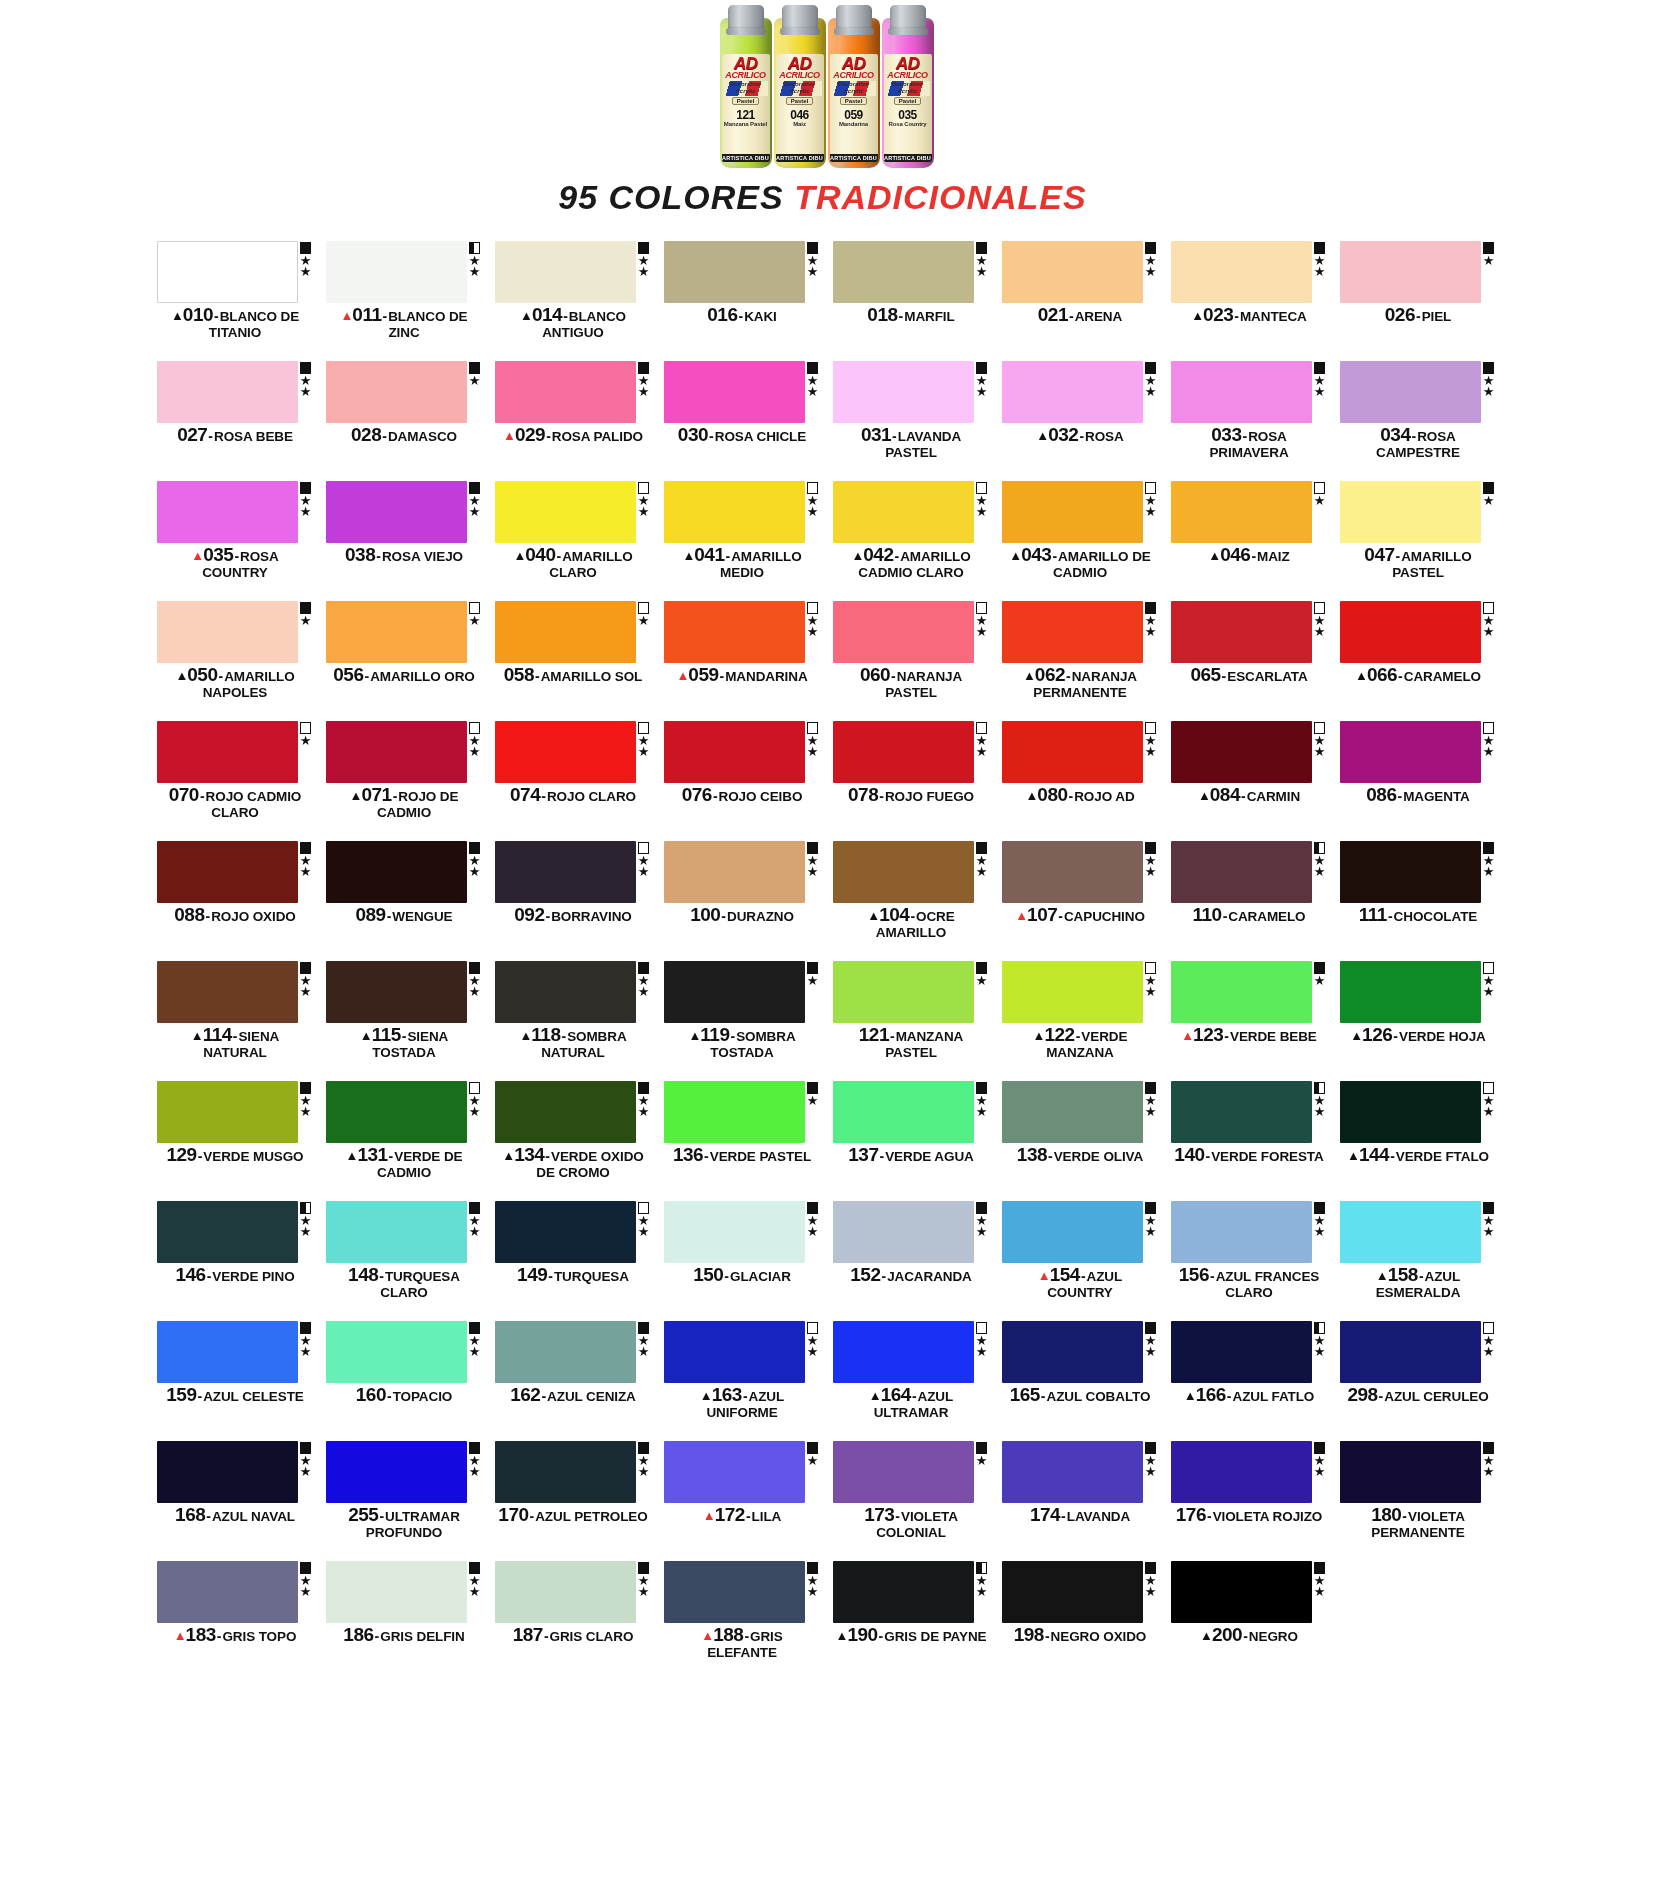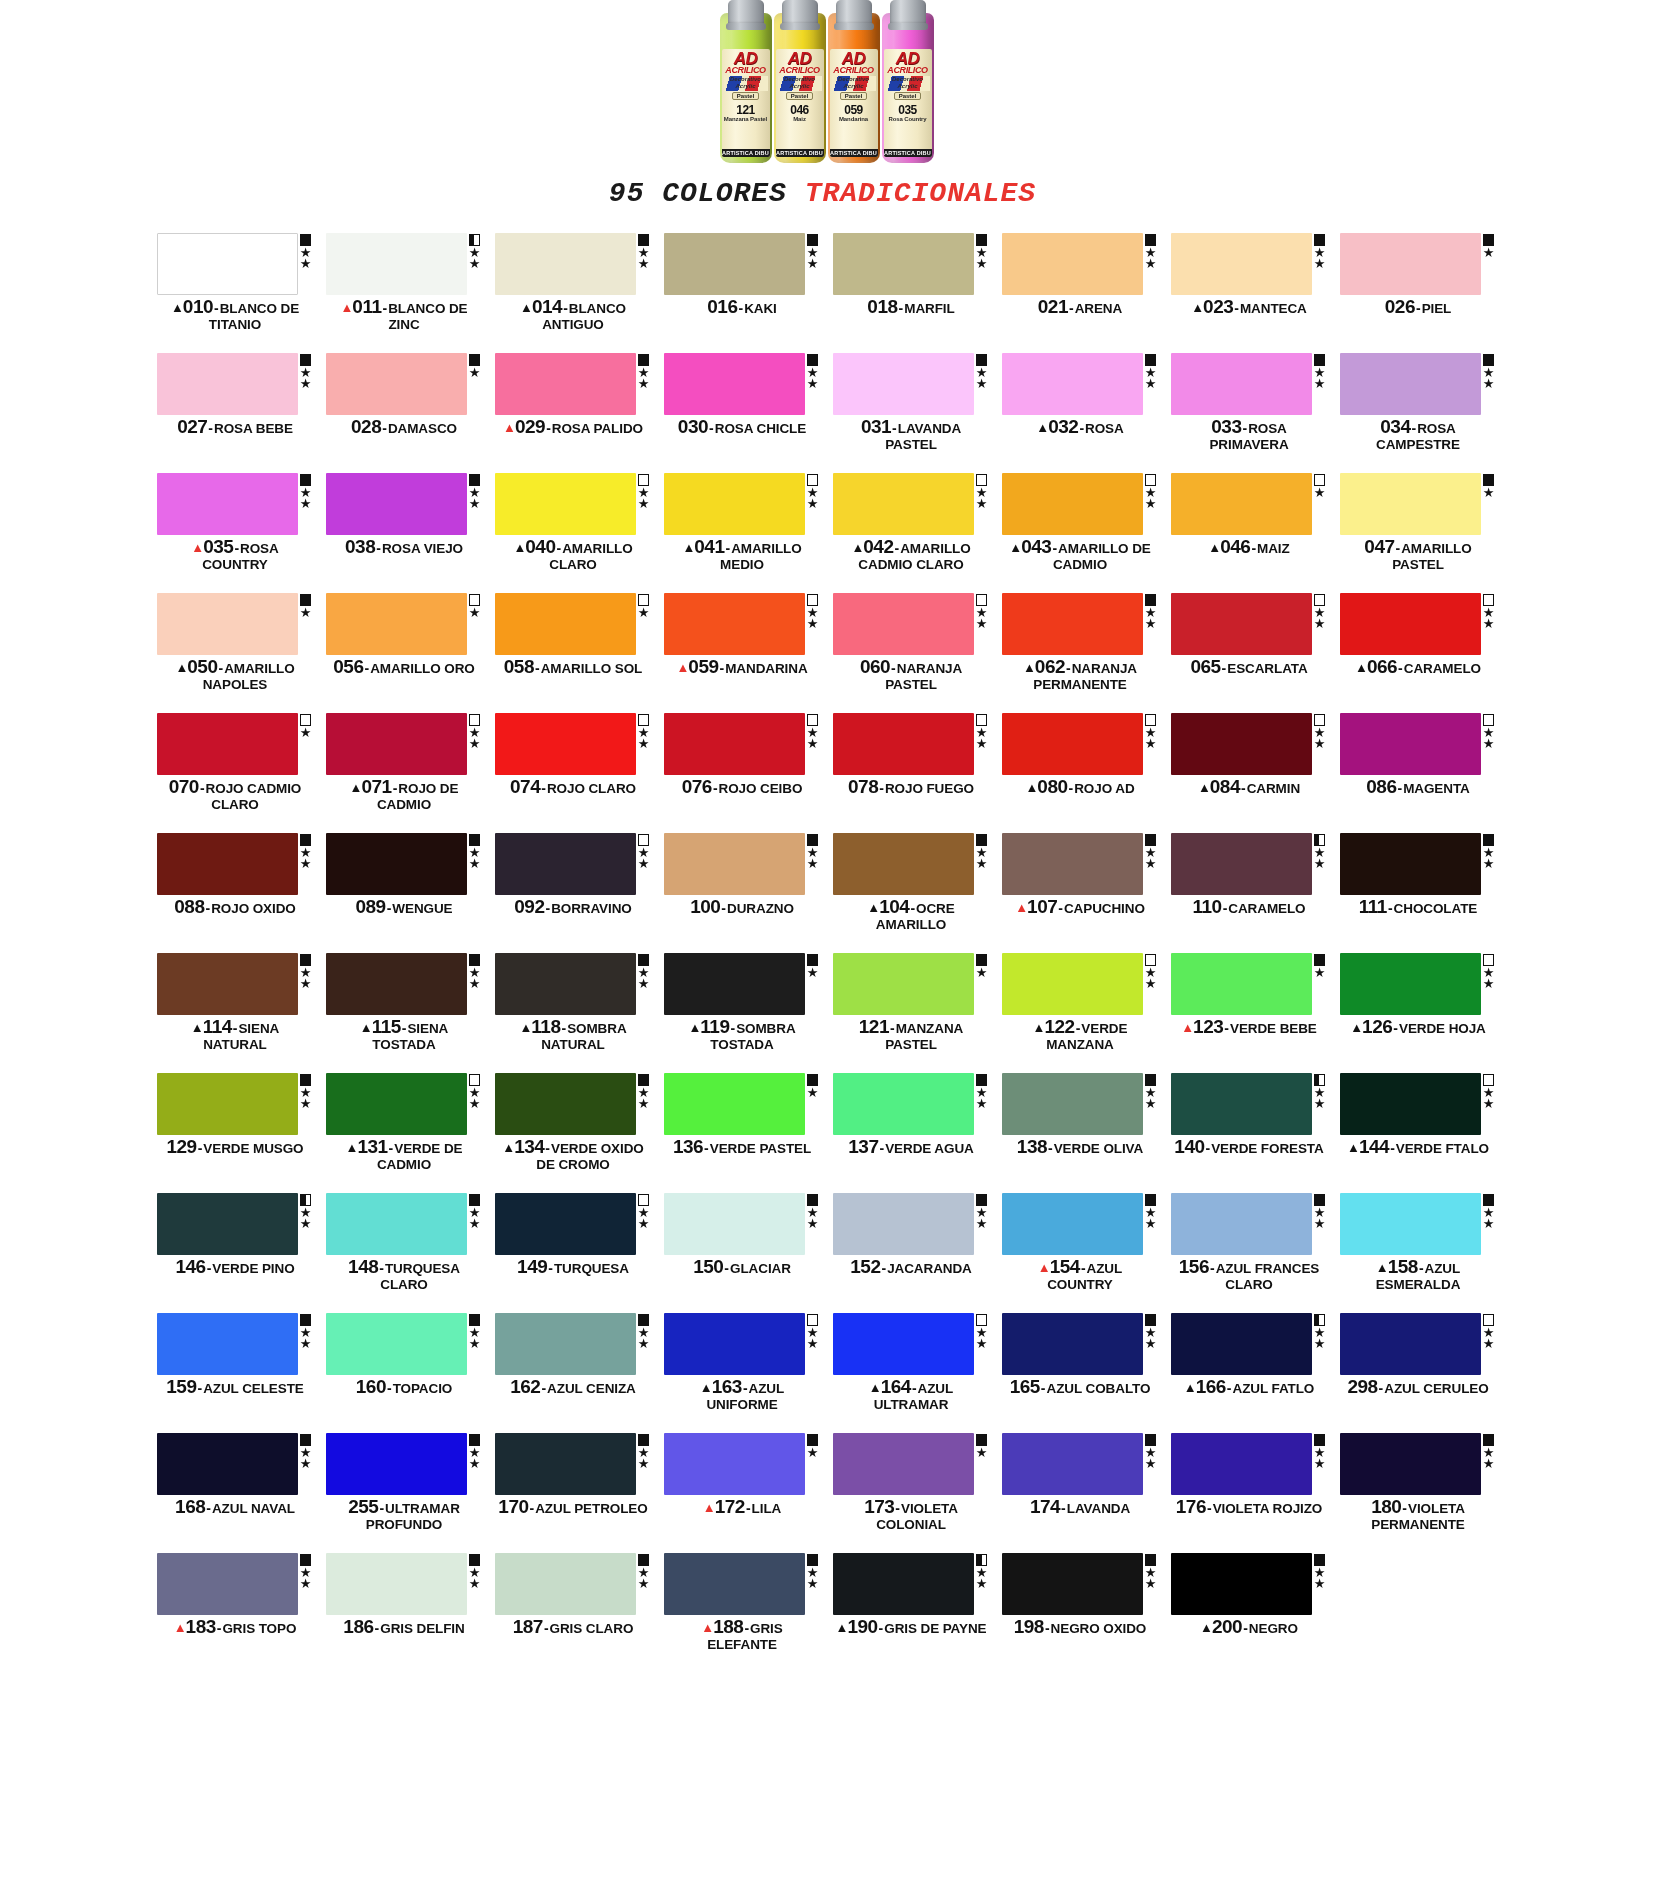--- a/index.html
+++ b/index.html
@@ -15,21 +15,21 @@
     overflow: hidden;
     position: relative;
   }
 
   
   #bottles-area {
     width: 100%;
     height: 168px;
     display: flex;
     justify-content: center;
-    align-items: center;
+    align-items: flex-end;
     padding-top: 7px;
     box-sizing: border-box;
   }
   .bottle-row { display: flex; gap: 2px; align-items: flex-end; }
   .bottle {
     width: 52px;
     height: 150px;
     position: relative;
     border-radius: 7px 7px 10px 10px;
     box-shadow: inset -7px 0 11px rgba(0,0,0,.22), inset 6px 0 9px rgba(255,255,255,.45);
@@ -95,27 +95,26 @@
   .lbl .brand {
     margin-top: auto; width: 100%;
     background: #1b1b1b; color:#fff;
     font-size: 5.5px; font-weight: bold; text-align: center;
     letter-spacing: .2px; padding: 1px 0;
   }
 
   
   #chart-title {
     text-align: center;
-    font-size: 28px;
+    font-size: 34px;
     font-style: italic;
     font-weight: bold;
     letter-spacing: 1px;
     margin: 10px 8px 24px 0;
     white-space: nowrap;
-    font-family: Liberation Mono, monospace;
   }
   #chart-title .black { color: #1a1a1a; }
   #chart-title .red { color: #e8342e; }
 
   
   #swatch-grid {
     width: 1340px;
     margin: 0 auto;
     display: grid;
     grid-template-columns: repeat(8, 1fr);

